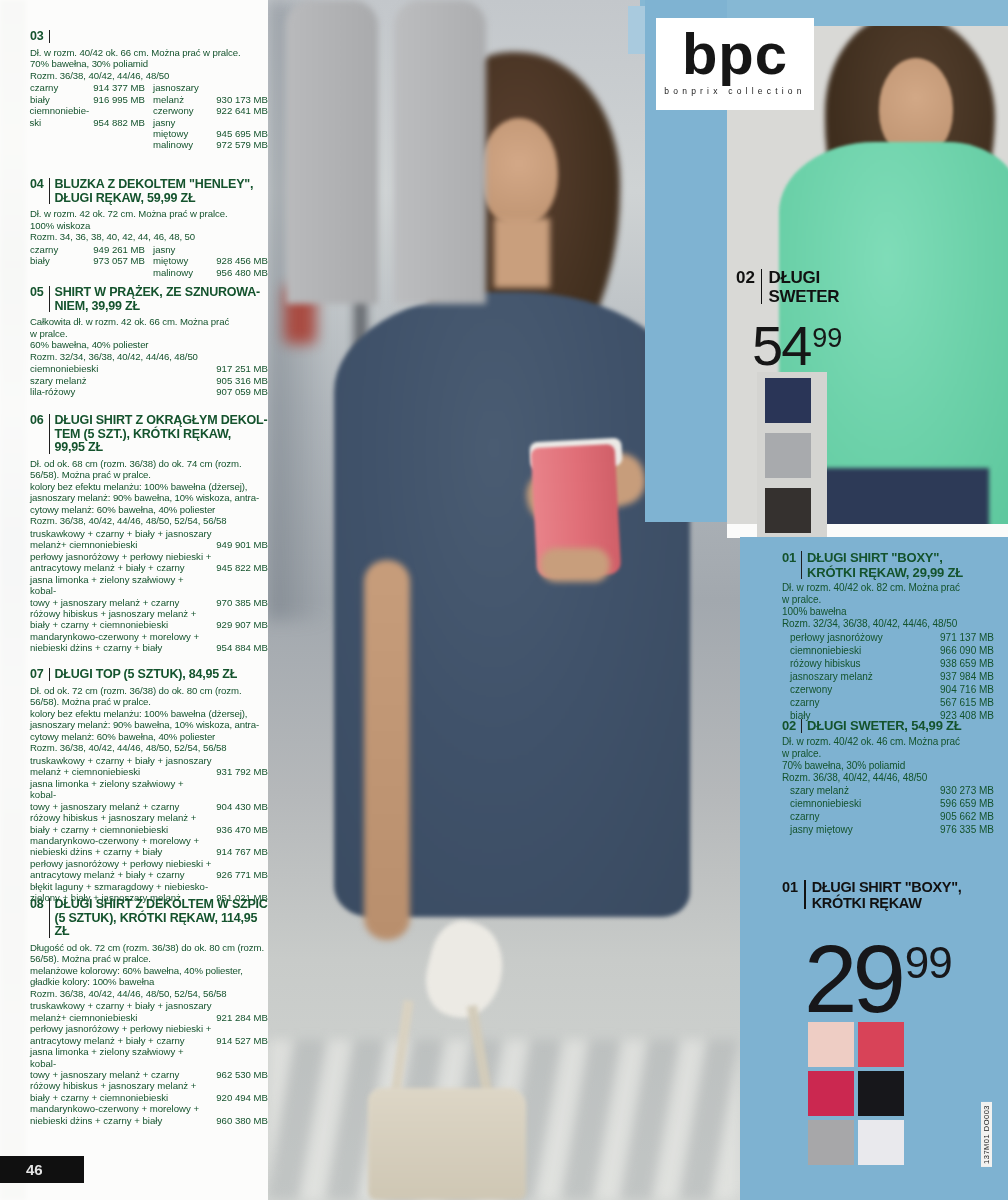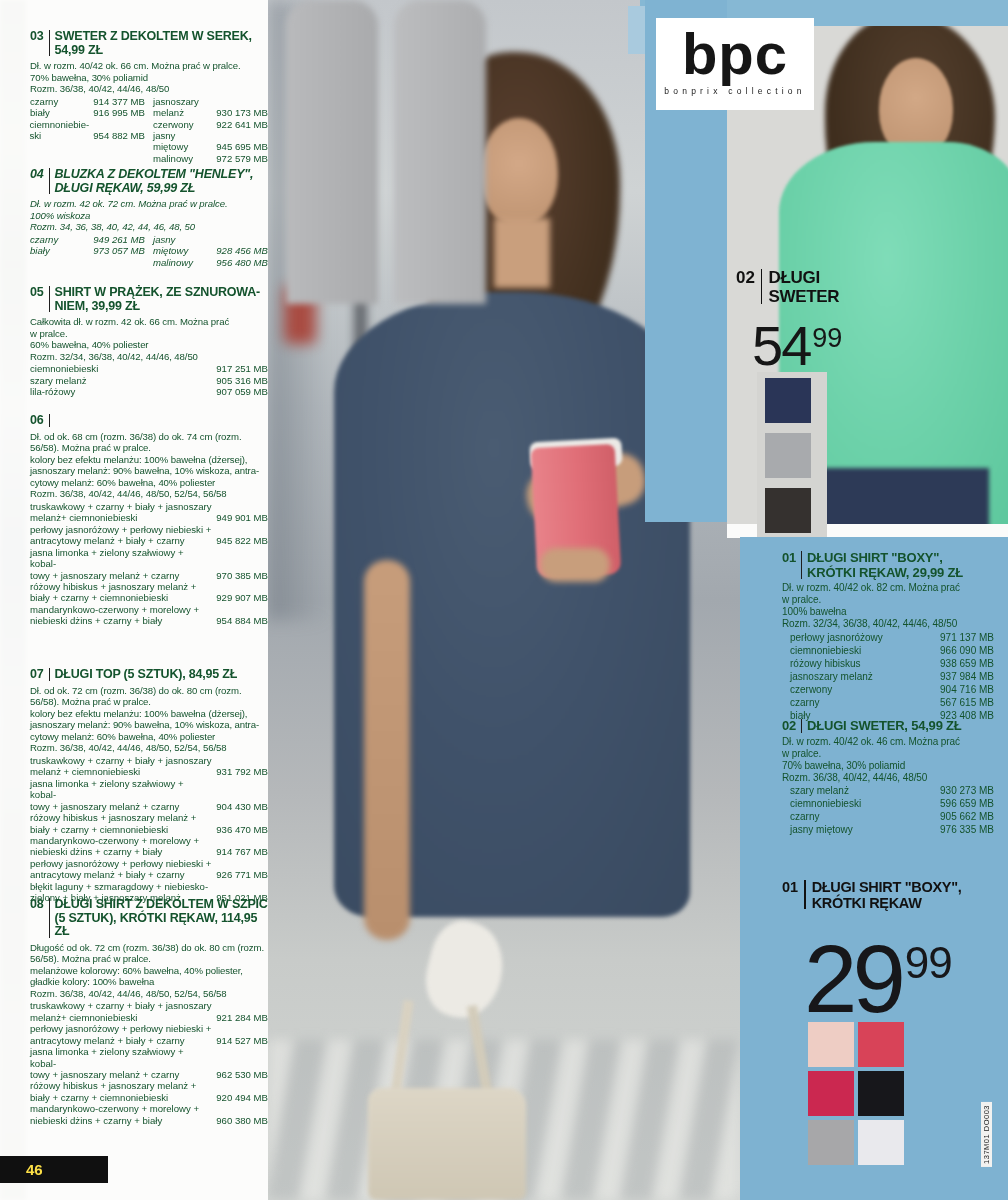--- a/index.html
+++ b/index.html
@@ -107,21 +107,21 @@
   .pr-price sup{font-size:44px;letter-spacing:-1px;vertical-align:34px;margin-left:4px;}
 
   
   .sw-grid{position:absolute;left:68px;top:485px;display:grid;grid-template-columns:46px 46px;grid-auto-rows:45px;gap:4px;}
 
   
   .vcode{position:absolute;left:981px;top:1102px;background:#f2f2f0;padding:3px 1px;
     writing-mode:vertical-rl;transform:rotate(180deg);font-size:7.5px;letter-spacing:0.5px;color:#222;}
 
   
-  .pagenum{position:absolute;left:0;top:1156px;width:108px;height:27px;background:#101010;color:#fde047;
+  .pagenum{position:absolute;left:0;top:1156px;width:84px;height:27px;background:#101010;color:#e5e5e5;
     display:flex;align-items:center;}
   .pagenum span{font-size:15px;font-weight:bold;margin-left:26px;}
 </style>
 </head>
 <body>
 
 <div class="page">
 
   <div class="mainphoto">
     <div class="blob mp-buildings"></div>
@@ -146,24 +146,20 @@
         <div class="mp-legB"></div>
     </div>
   </div>
 
   <div class="edge-bleed"></div>
   <div class="leftcol" id="left-col">
       <div class="item pitem-like" style="top: 30px;">
         <div class="item-head">
           <span class="num">03</span>
           <span class="numdiv"></span>
-          <div class="titles">
-            <div class="tl">SWETER Z DEKOLTEM W SEREK,</div>
-            <div class="tl">54,99 ZŁ</div>
-          </div>
         </div>
         <div class="specs">
           <div class="sl">Dł. w rozm. 40/42 ok. 66 cm. Można prać w pralce.</div>
           <div class="sl">70% bawełna, 30% poliamid</div>
           <div class="sl">Rozm.  36/38, 40/42, 44/46, 48/50</div>
         </div>
         <div class="colorcols">
           <div class="colorcol">
             <div class="crow">
               <div class="cnames">
@@ -207,21 +203,21 @@
             </div>
             <div class="crow">
               <div class="cnames">
                 <div class="cnl">malinowy</div>
               </div>
               <div class="ccode">972 579 MB</div>
             </div>
           </div>
         </div>
       </div>
-      <div class="item pitem-like" style="top: 168px; font-style: italic;">
+      <div class="item pitem-like" style="top: 178px;">
         <div class="item-head">
           <span class="num">04</span>
           <span class="numdiv"></span>
           <div class="titles">
             <div class="tl">BLUZKA Z DEKOLTEM "HENLEY",</div>
             <div class="tl">DŁUGI RĘKAW, 59,99 ZŁ</div>
           </div>
         </div>
         <div class="specs">
           <div class="sl">Dł. w rozm. 42 ok. 72 cm. Można prać w pralce.</div>
@@ -292,20 +288,25 @@
               <div class="cnl">lila-różowy</div>
             </div>
             <div class="ccode">907 059 MB</div>
           </div>
         </div>
       </div>
       <div class="item pitem-like" style="top: 414px;">
         <div class="item-head">
           <span class="num">06</span>
           <span class="numdiv"></span>
+          <div class="titles">
+            <div class="tl">DŁUGI SHIRT Z OKRĄGŁYM DEKOL-</div>
+            <div class="tl">TEM (5 SZT.), KRÓTKI RĘKAW,</div>
+            <div class="tl">99,95 ZŁ</div>
+          </div>
         </div>
         <div class="specs">
           <div class="sl">Dł. od ok. 68 cm (rozm. 36/38) do ok. 74 cm (rozm.</div>
           <div class="sl">56/58). Można prać w pralce.</div>
           <div class="sl">kolory bez efektu melanżu: 100% bawełna (dżersej),</div>
           <div class="sl">jasnoszary melanż: 90% bawełna, 10% wiskoza, antra-</div>
           <div class="sl">cytowy melanż: 60% bawełna, 40% poliester</div>
           <div class="sl">Rozm.  36/38, 40/42, 44/46, 48/50, 52/54, 56/58</div>
         </div>
         <div class="colorrows">

